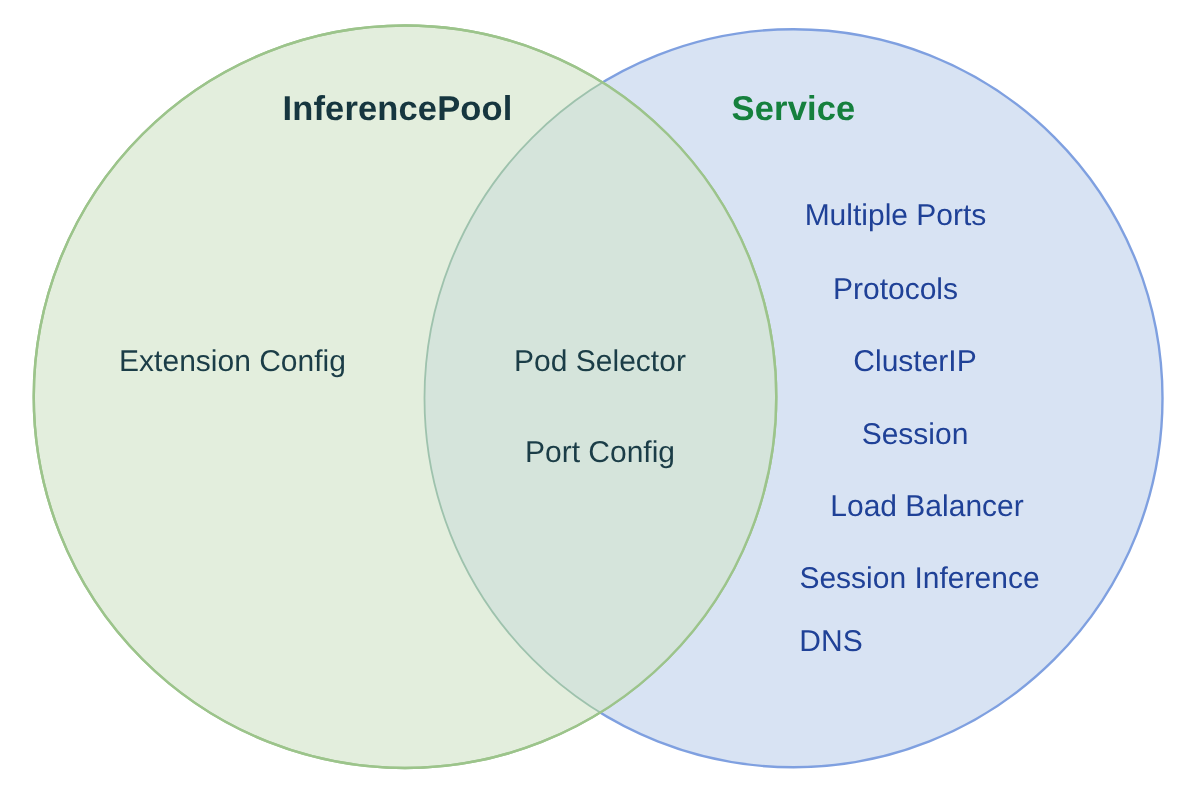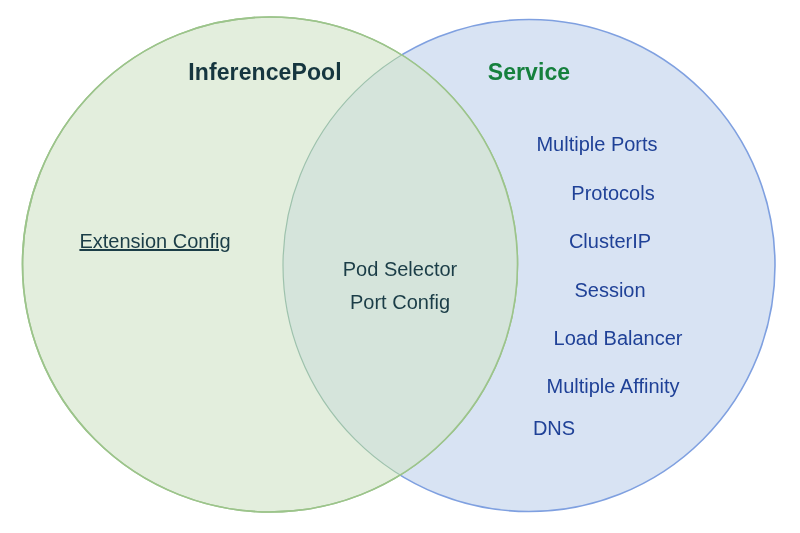--- a/index.html
+++ b/index.html
@@ -62,28 +62,28 @@
     text-align: left;
     line-height: 1;
   }
   .item-green {
     color: #1b3d47;
   }
   .item-blue {
     color: #1f4197;
   }
   
-  #left-item-0 { left: 155px; top: 231px; text-decoration: underline; }
+  #left-item-0 { left: 155px; top: 231px; }
   #left-item-1 { left: 155px; top: 280px; }
   
-  #mid-item-0 { left: 400px; top: 231px; margin-top: 28px; }
+  #mid-item-0 { left: 400px; top: 231px; }
   #mid-item-1 { left: 400px; top: 292px; }
   
   #right-item-0 { left: 597px; top: 134px; }
-  #right-item-1 { left: 597px; top: 183px; margin-left: 16px; }
+  #right-item-1 { left: 597px; top: 183px; }
   #right-item-2 { left: 610px; top: 231px; }
   #right-item-3 { left: 610px; top: 280px; }
   #right-item-4 { left: 618px; top: 328px; }
   #right-item-5 { left: 613px; top: 376px; }
   #right-item-6 { left: 554px; top: 418px; }
 </style>
 </head>
 <body>
 
 <div id="venn-stage">
@@ -115,17 +115,17 @@
     <div class="item item-green" id="left-item-0">Extension Config</div>
 
     <div class="item item-green" id="mid-item-0">Pod Selector</div>
     <div class="item item-green" id="mid-item-1">Port Config</div>
 
     <div class="item item-blue" id="right-item-0">Multiple Ports</div>
     <div class="item item-blue" id="right-item-1">Protocols</div>
     <div class="item item-blue" id="right-item-2">ClusterIP</div>
     <div class="item item-blue" id="right-item-3">Session</div>
     <div class="item item-blue" id="right-item-4">Load Balancer</div>
-    <div class="item item-blue" id="right-item-5">Multiple Affinity</div>
+    <div class="item item-blue" id="right-item-5">Session Inference</div>
     <div class="item item-blue" id="right-item-6">DNS</div>
 
   </div>
 </div>
 
 </body></html>

